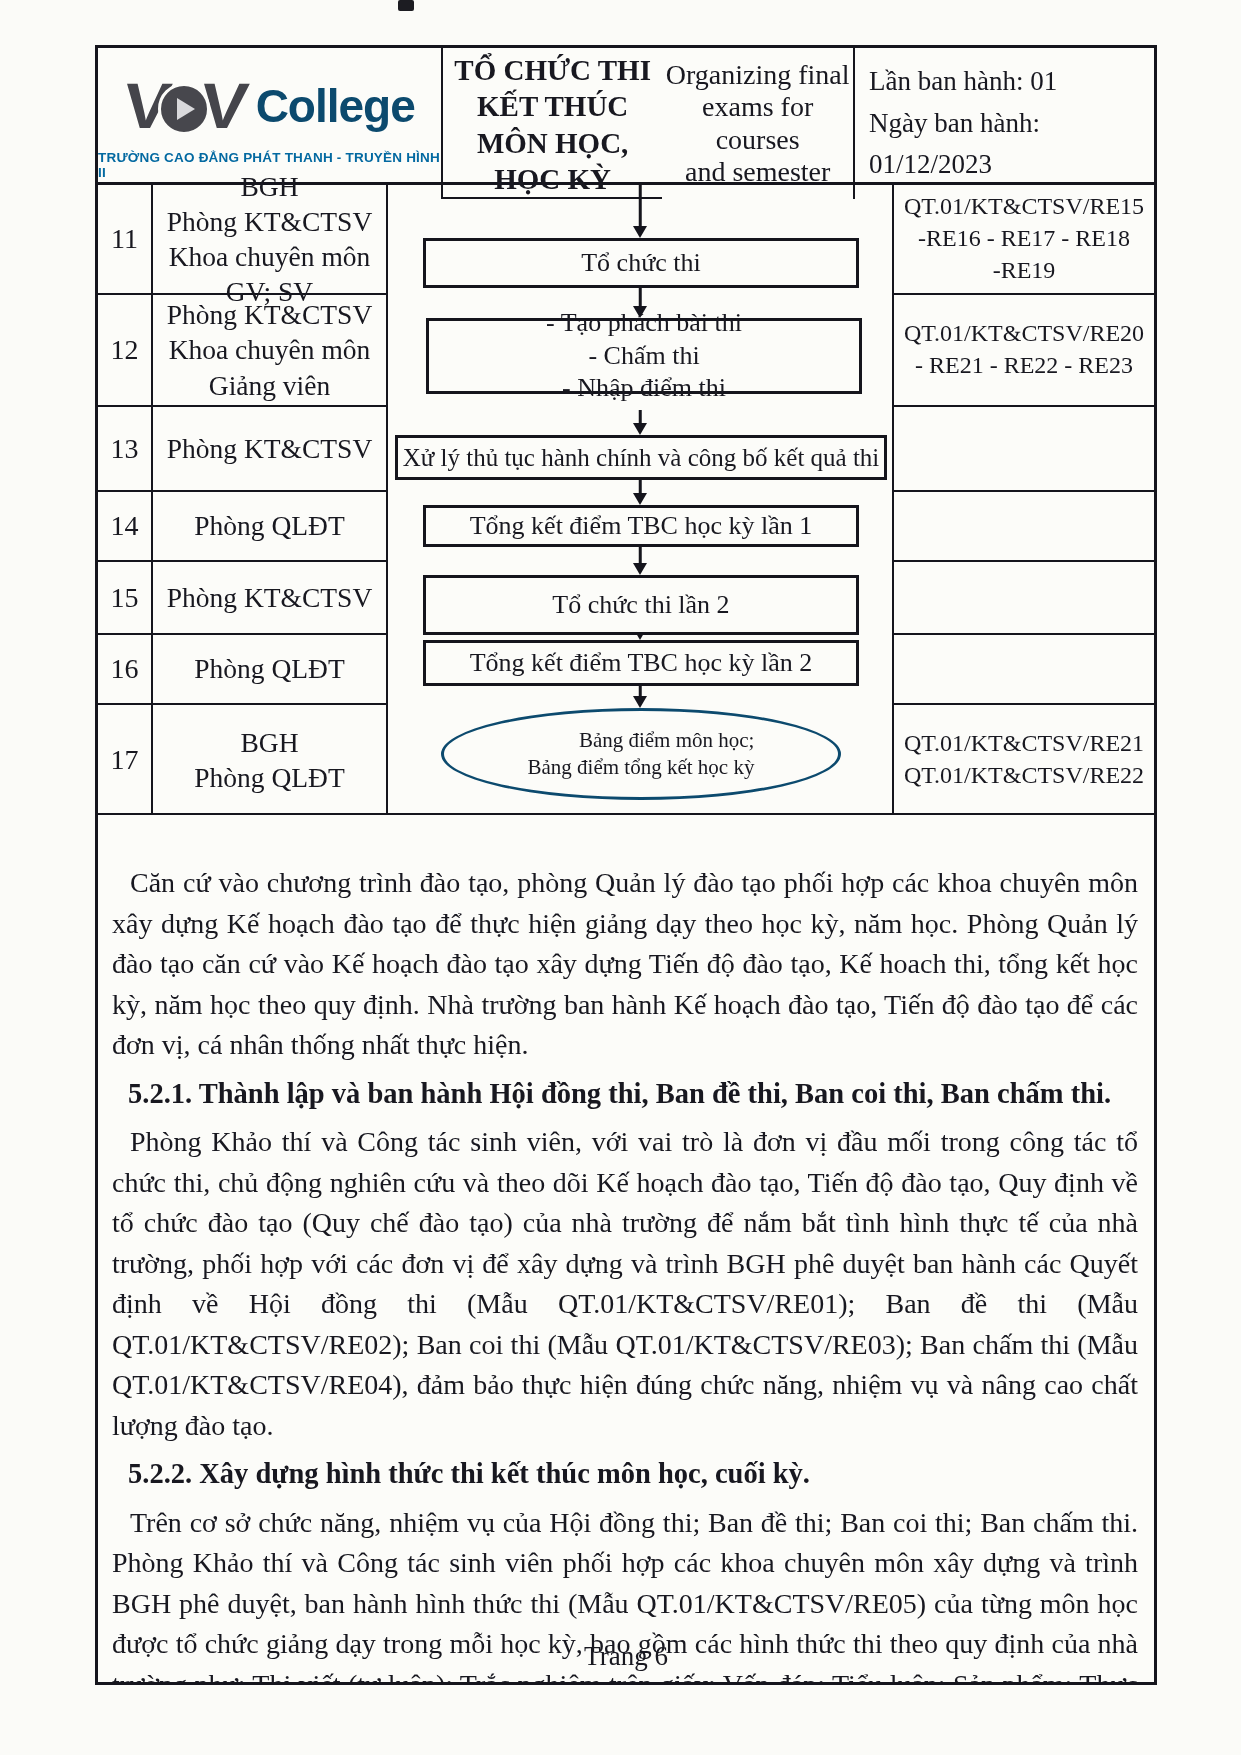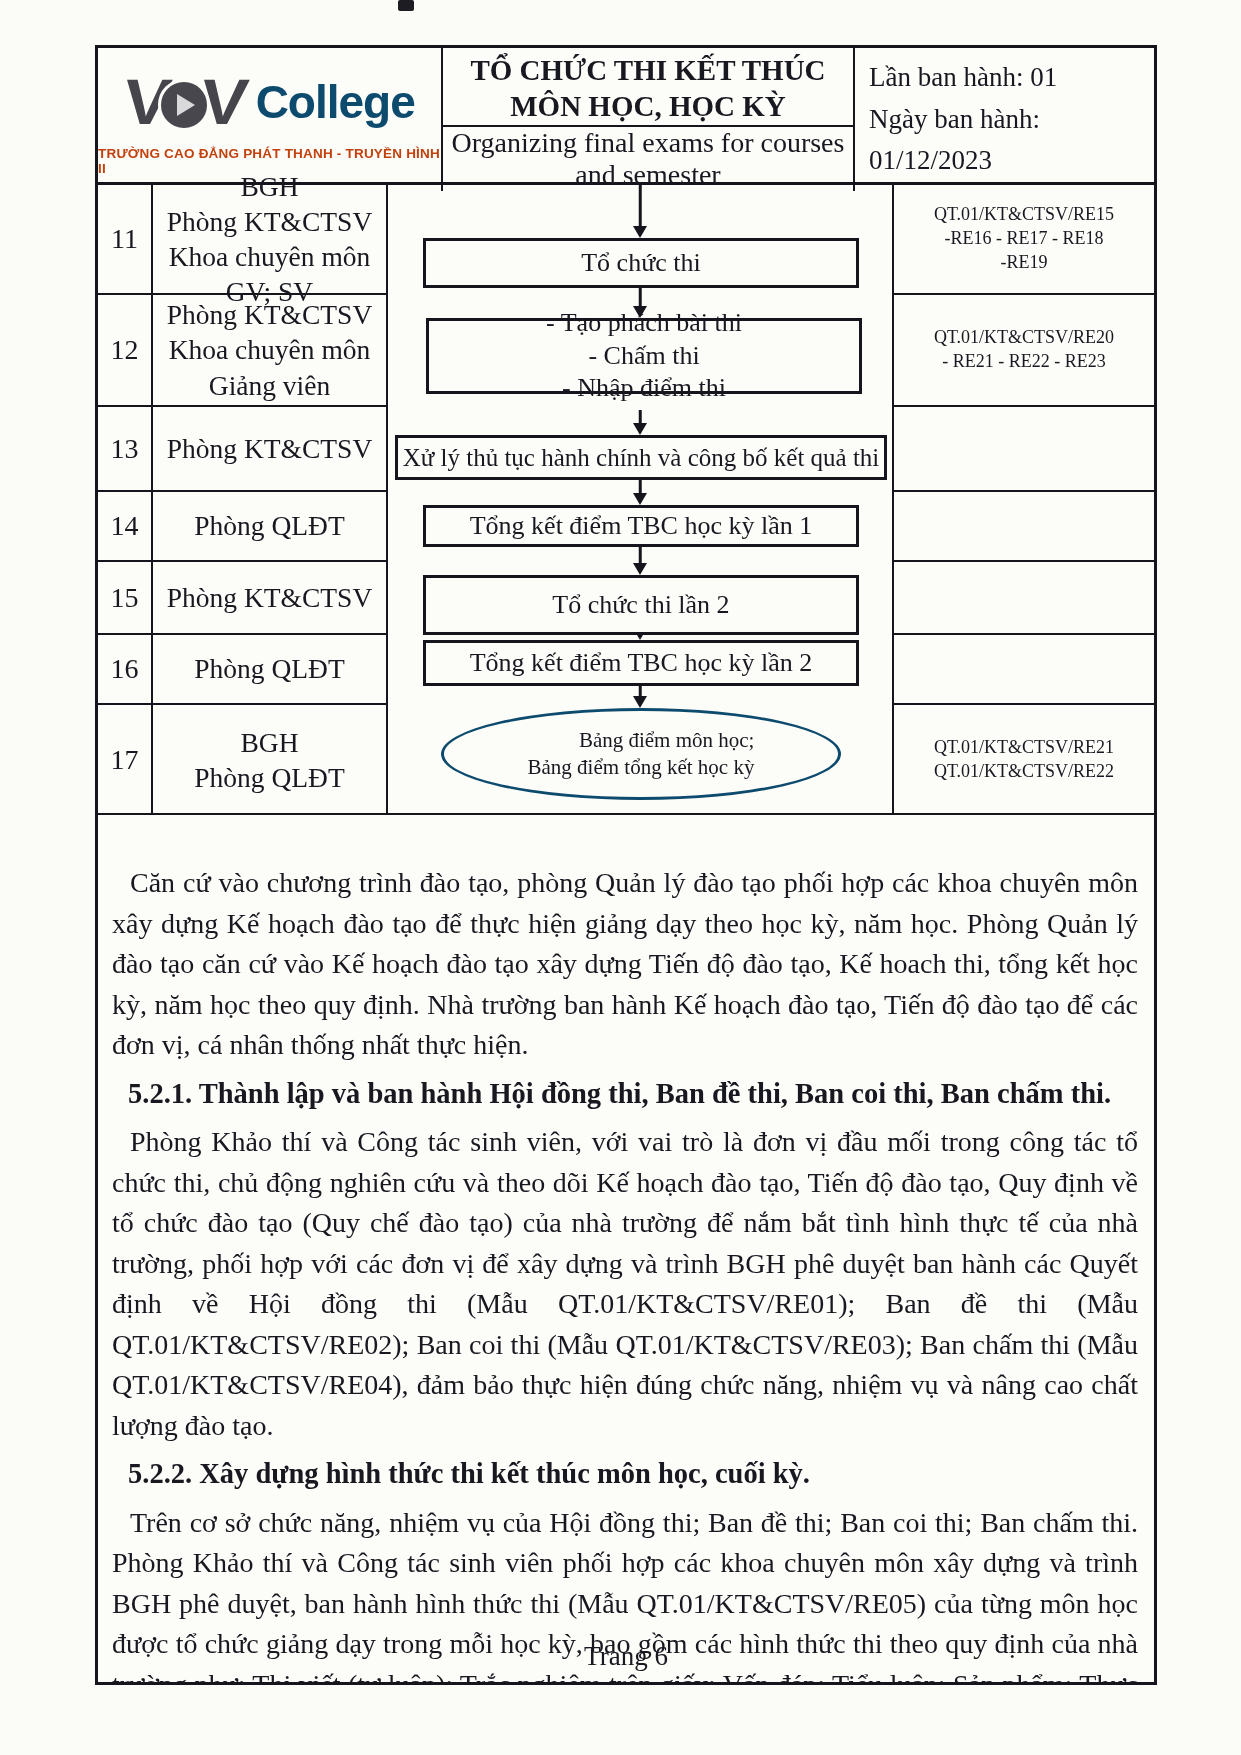--- a/index.html
+++ b/index.html
@@ -23,37 +23,37 @@
   
   .doc-header { height:137px; border-bottom:3px solid #15151d; display:grid; grid-template-columns:345px 412px 1fr; flex:0 0 auto; }
   .logo-cell { border-right:2.5px solid #15151d; display:flex; flex-direction:column; align-items:center; justify-content:center; padding-top:4px; }
   .logo-row { display:flex; align-items:center; }
   .logo-v { font-family:"Liberation Sans",sans-serif; font-weight:900; font-size:70px; line-height:1; color:#45454b; letter-spacing:-4px; transform:scaleY(.92); }
   .logo-v.skew1{ transform:scaleY(.92) skewX(-6deg); }
   .logo-v.skew2{ transform:scaleY(.92) skewX(-6deg); }
   .logo-o { width:52px; height:52px; border-radius:50%; background:#47474d; display:flex; align-items:center; justify-content:center; margin:0 -9px; position:relative; top:3px; z-index:2; border:3px solid #fcfcf9; }
   .tri { width:0; height:0; border-left:18px solid #d9d9dc; border-top:11px solid transparent; border-bottom:11px solid transparent; margin-left:5px; }
   .logo-college { font-family:"Liberation Sans",sans-serif; font-weight:700; font-size:46px; color:#0c4a6e; margin-left:12px; letter-spacing:-1px; }
-  .logo-tagline { font-family:"Liberation Sans",sans-serif; font-weight:700; font-size:13.5px; color:#c2410c; margin-top:9px; letter-spacing:.2px; }
-  .title-cell { border-right:2.5px solid #15151d; display:flex; flex-direction:column; }
+  .logo-tagline { font-family:"Liberation Sans",sans-serif; font-weight:700; font-size:13.5px; color:#0369a1; margin-top:9px; letter-spacing:.2px; }
+  .title-cell { border-right:2.5px solid #15151d; display:flex; flex-direction:row; }
   .title-vi { flex:1.15; display:flex; align-items:center; justify-content:center; text-align:center; font-weight:700; font-size:29px; line-height:1.25; border-bottom:2.5px solid #15151d; padding-top:4px; }
   .title-en { flex:1; display:flex; align-items:center; justify-content:center; text-align:center; font-size:28px; line-height:1.15; }
   .issue-cell { display:flex; flex-direction:column; justify-content:center; padding-left:14px; font-size:27px; line-height:1.55; }
 
   
   .proc-grid {
     flex:0 0 auto; display:grid; height:630px;
     grid-template-columns:55px 235px 1fr 260px;
     grid-template-rows:110px 112px 85px 70px 73px 70px 110px;
     border-bottom:2.5px solid #15151d;
   }
   .pcell { display:flex; align-items:center; justify-content:center; text-align:center; }
   .ncell { border-right:2px solid #15151d; border-bottom:2px solid #15151d; font-size:28px; }
   .rcell { border-right:2px solid #15151d; border-bottom:2px solid #15151d; font-size:27.5px; line-height:1.28; padding:2px 4px; }
-  .fcell { border-bottom:2px solid #15151d; font-size:18px; line-height:1.32; padding:2px 6px; }
+  .fcell { border-bottom:2px solid #15151d; font-size:24px; line-height:1.32; padding:2px 6px; }
   .lastrow { border-bottom:none; }
   .flow-col { grid-area:1/3/8/4; border-right:2px solid #15151d; position:relative; }
 
   .fbox { position:absolute; border:3px solid #15151d; display:flex; align-items:center; justify-content:center; text-align:center; font-size:26px; line-height:1.25; background:#fcfcf9; z-index:1; }
   .fellipse { position:absolute; border:3px solid #0c4a6e; border-radius:50%; display:flex; align-items:center; justify-content:center; text-align:right; font-size:21px; line-height:1.3; background:#fcfcf9; z-index:1; }
   .farrow { position:absolute; left:50%; transform:translateX(-50%); width:18px; }
   .farrow .shaft { position:absolute; left:50%; transform:translateX(-50%); top:0; bottom:10px; width:2.5px; background:#15151d; }
   .farrow .head { position:absolute; left:50%; transform:translateX(-50%); bottom:0; width:0; height:0; border-left:7px solid transparent; border-right:7px solid transparent; border-top:12px solid #15151d; }
 
   

